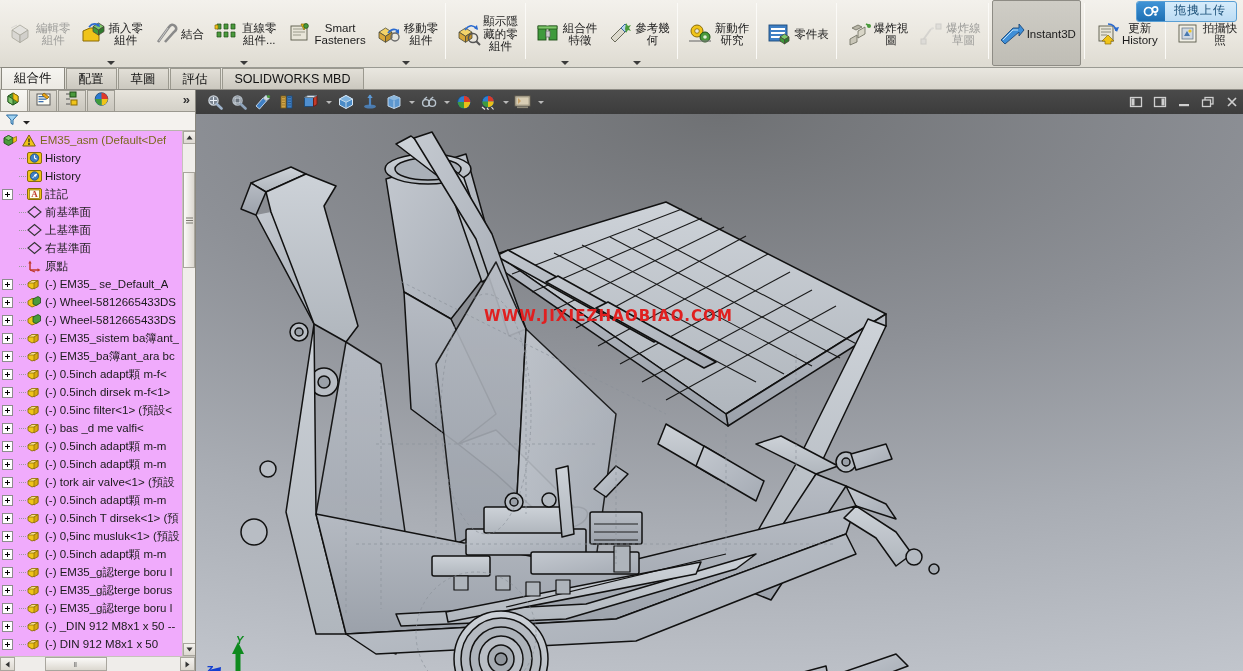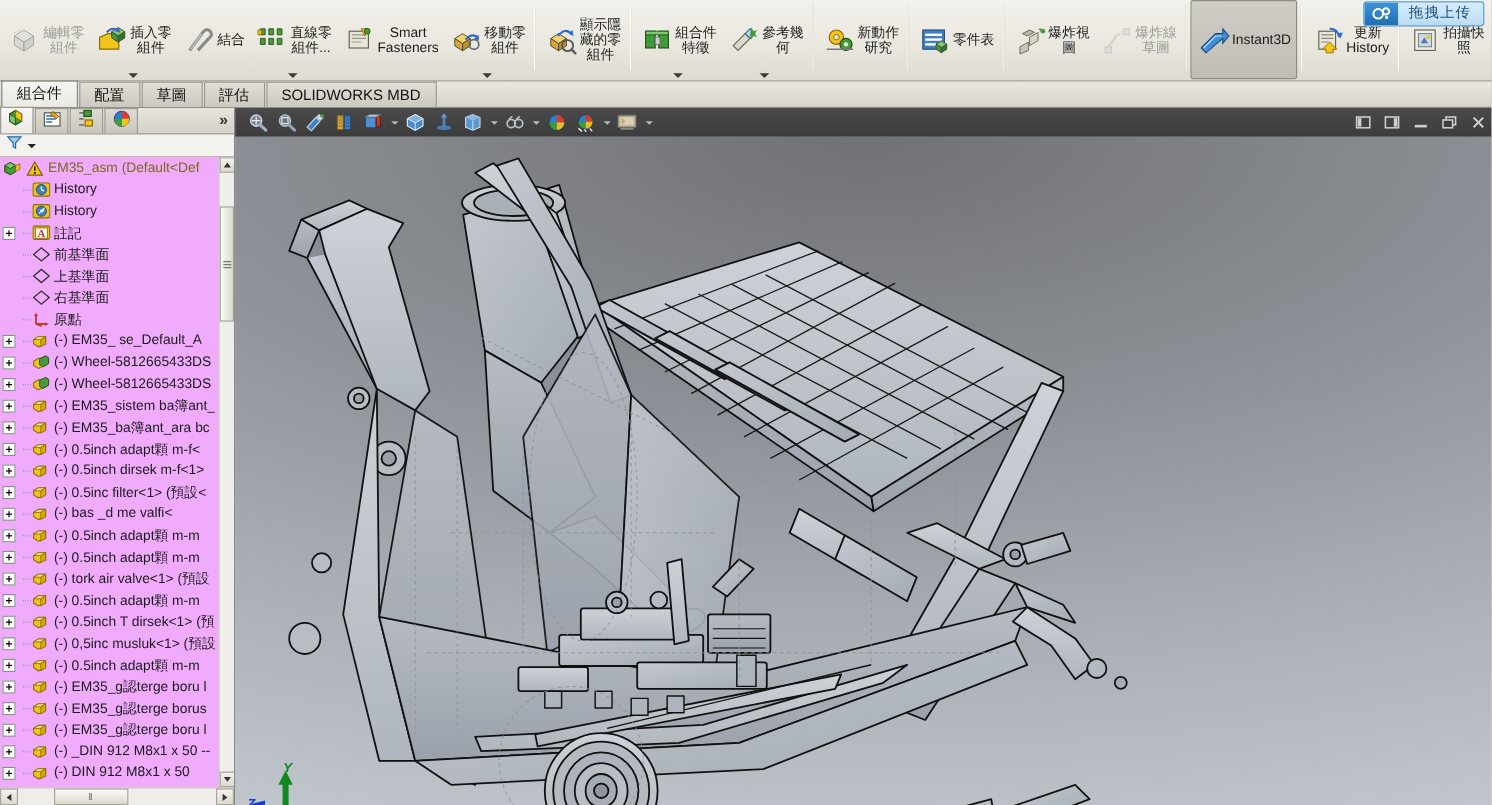--- a/index.html
+++ b/index.html
@@ -1256,20 +1256,21 @@
         <path d="M600 240 L600 360"></path>
         <path d="M200 165 L470 300"></path>
         <path d="M180 330 L400 330"></path>
         <path d="M160 430 L640 430"></path>
         <ellipse cx="280" cy="520" rx="60" ry="62"></ellipse>
         <ellipse cx="290" cy="300" rx="45" ry="120"></ellipse>
       </g>
     </svg>
 
     <div class="watermark">
+      <div class="wm-bot">WWW.JIXIEZHAOBIAO.COM</div>
     </div>
 
     <div class="triad">
       <svg width="70" height="62" viewBox="0 0 70 62">
 
         <path d="M32 48 L32 16" stroke="#0e8a1e" stroke-width="5"></path>
         <path d="M32 6 L26 18 L38 18 Z" fill="#0e8a1e"></path>
 
         <path d="M32 48 L12 38" stroke="#1440d0" stroke-width="5"></path>
         <path d="M3 34 L15 31 L14 43 Z" fill="#1440d0"></path>

